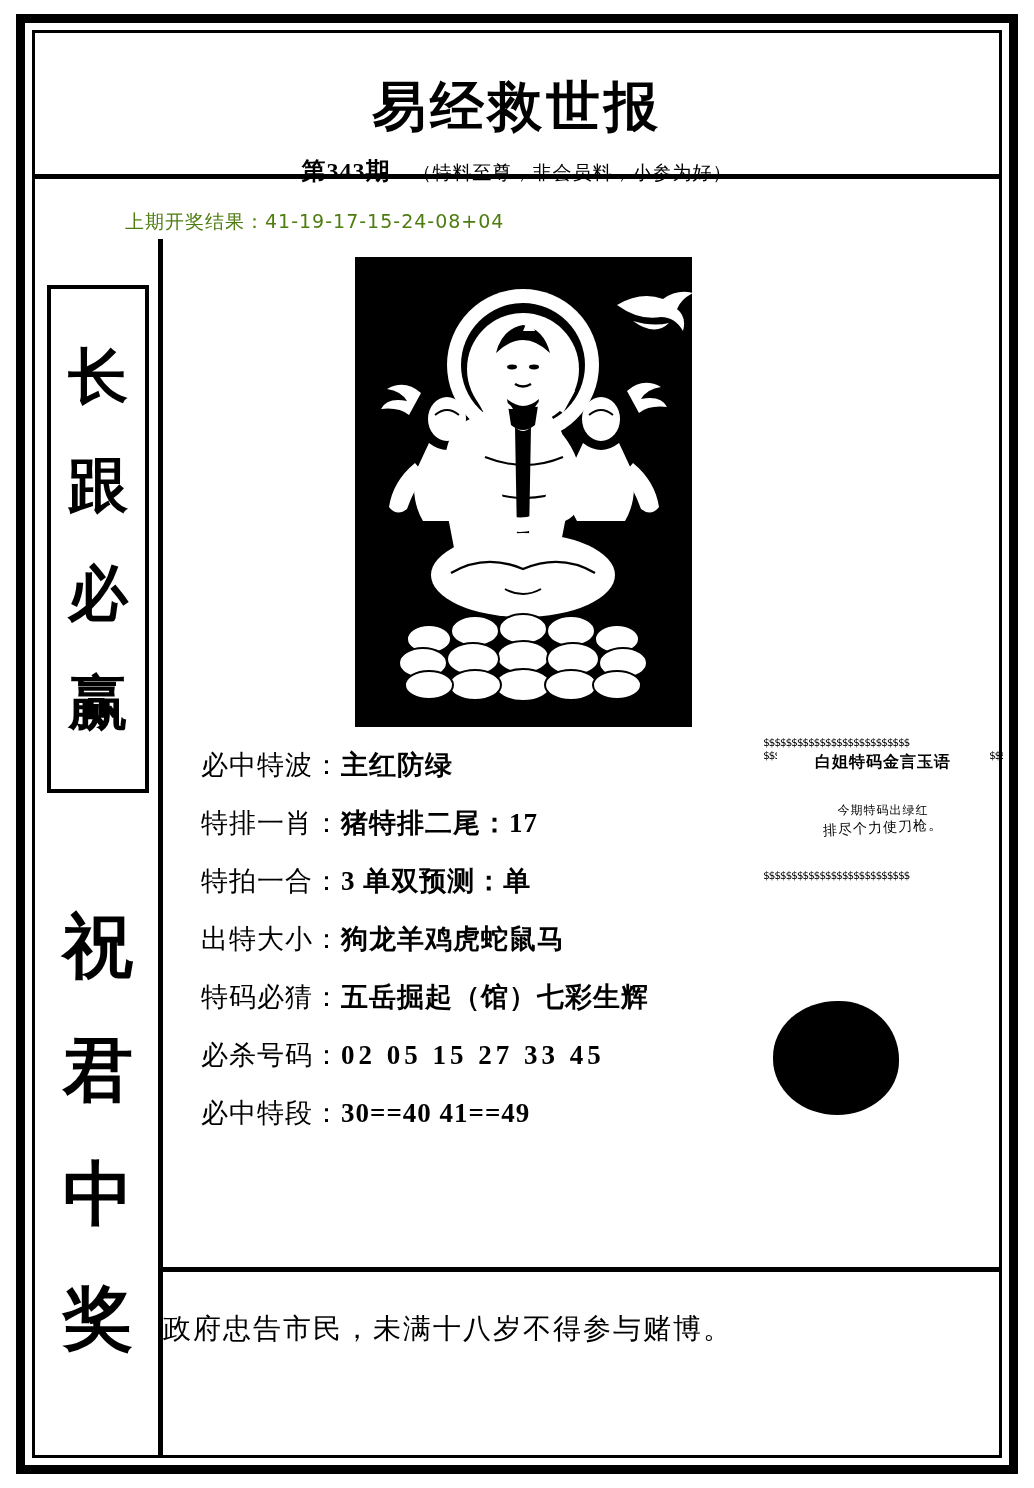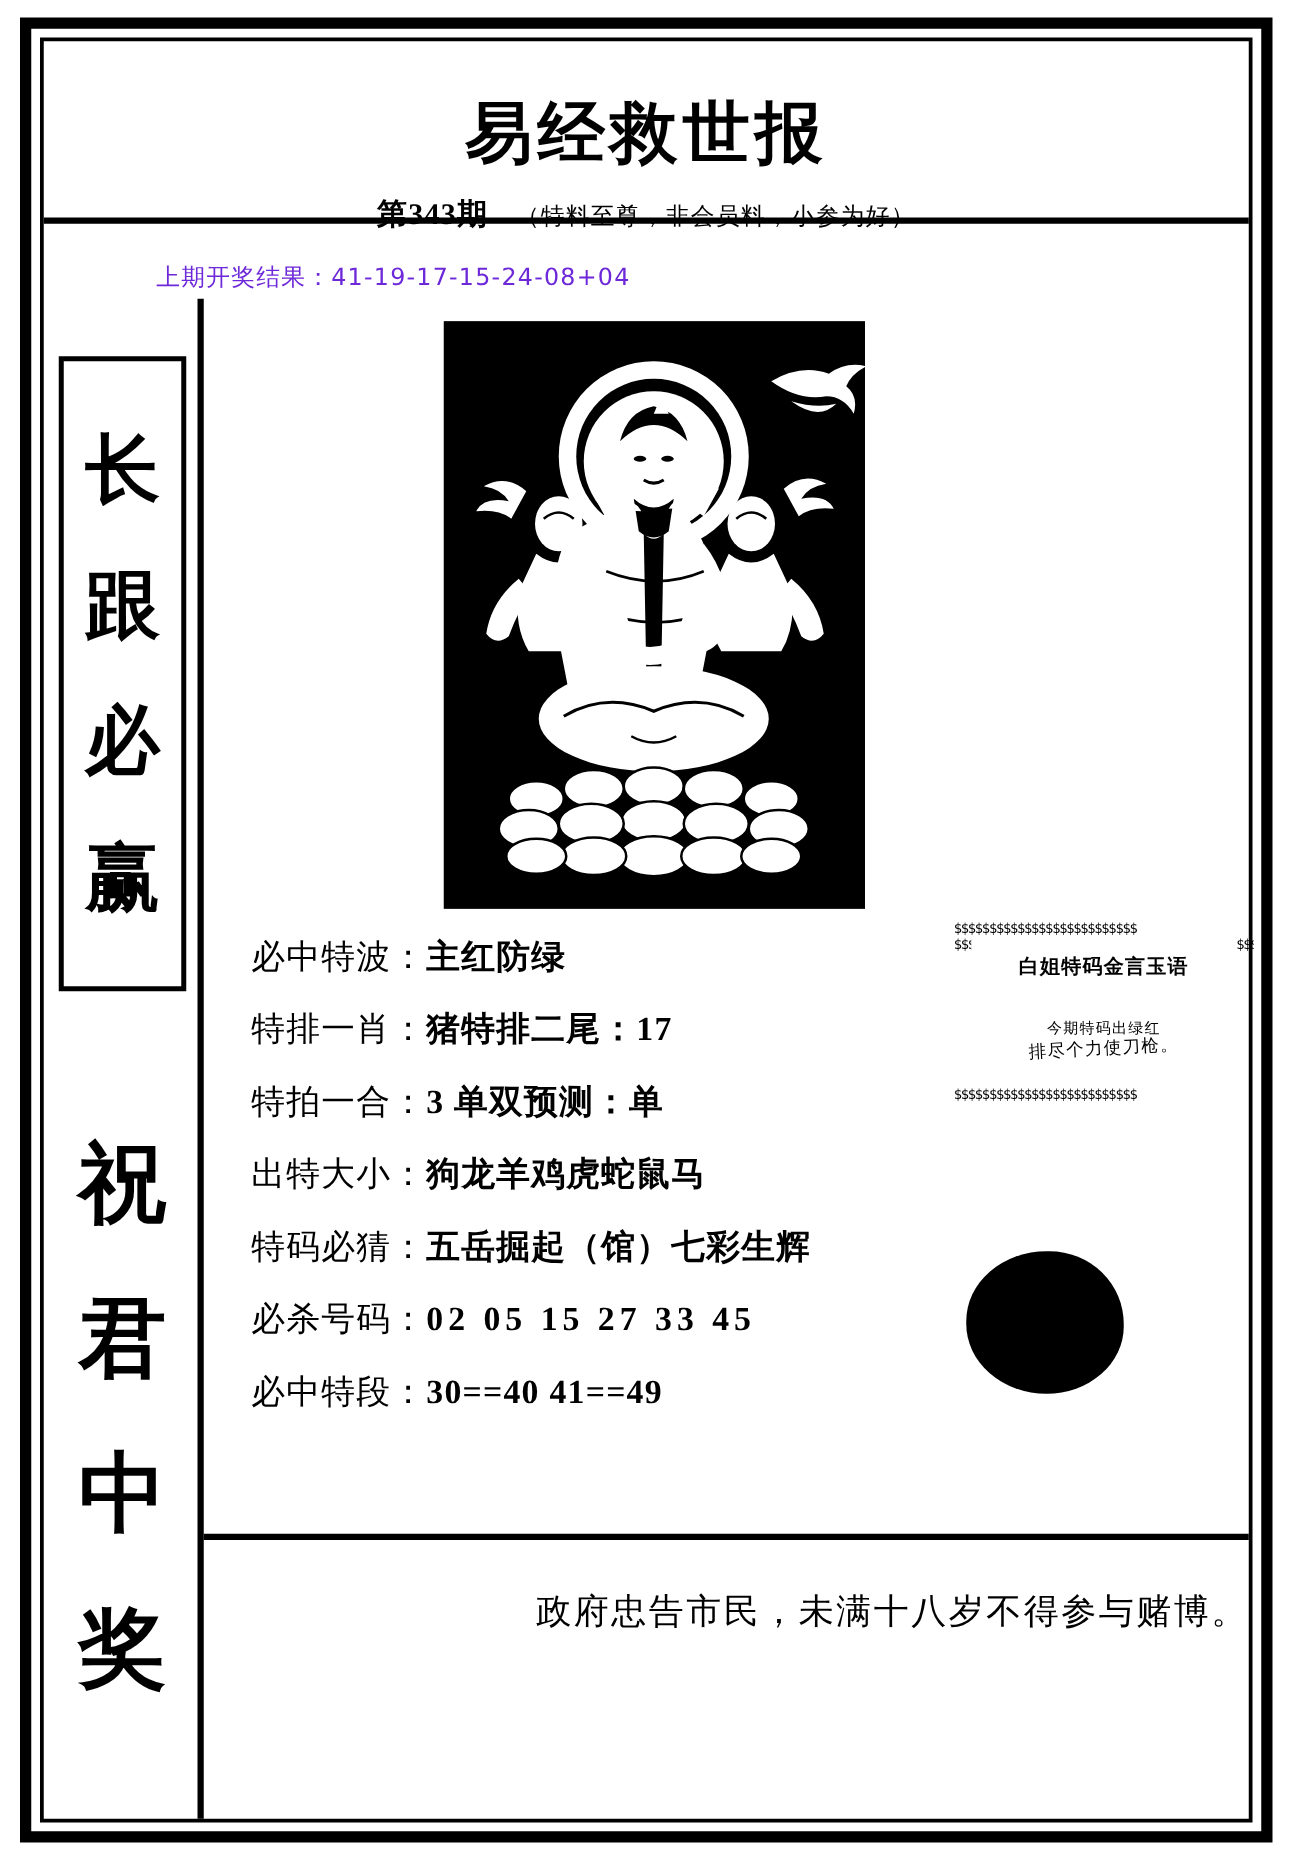--- a/index.html
+++ b/index.html
@@ -73,21 +73,21 @@
   .issue-note {
     font-size: 19px;
     margin-left: 18px;
     letter-spacing: 1px;
   }
   .lastresult {
     position: absolute;
     left: 90px;
     top: 176px;
     font-size: 19px;
-    color: #6d28d9;
+    color: #4d7c0f;
     letter-spacing: 1px;
     white-space: nowrap;
   }
   .lastresult .nums {
     font-family: "DejaVu Sans", "Liberation Sans", sans-serif;
     font-size: 19px;
   }
 
   
   .slogan-col {
@@ -219,21 +219,21 @@
     left: 16px;
     right: 16px;
     top: 2px;
     bottom: 2px;
     text-align: center;
   }
   .stamp-title {
     font-size: 16px;
     font-weight: bold;
     letter-spacing: 1px;
-    margin-top: 16px;
+    margin-top: 4px;
   }
   .stamp-line1 {
     font-size: 12px;
     margin-top: 38px;
     letter-spacing: 1px;
   }
   .stamp-line2 {
     font-size: 14px;
     margin-top: 6px;
     letter-spacing: 1px;
@@ -250,24 +250,24 @@
     background: #000;
     border-radius: 52% 48% 50% 52% / 50% 52% 48% 50%;
   }
 
   
   .footer {
     position: absolute;
     left: 0;
     right: 0;
     bottom: 0;
-    height: 228px;
+    height: 188px;
     border-top: 5px solid #000;
     box-sizing: border-box;
-    text-align: right;
+    text-align: left;
   }
   .footer-line {
     font-size: 28px;
     letter-spacing: 2px;
     margin-top: 38px;
   }
   .footer-line.second { margin-top: 30px; }
 </style>
 </head>
 <body>

